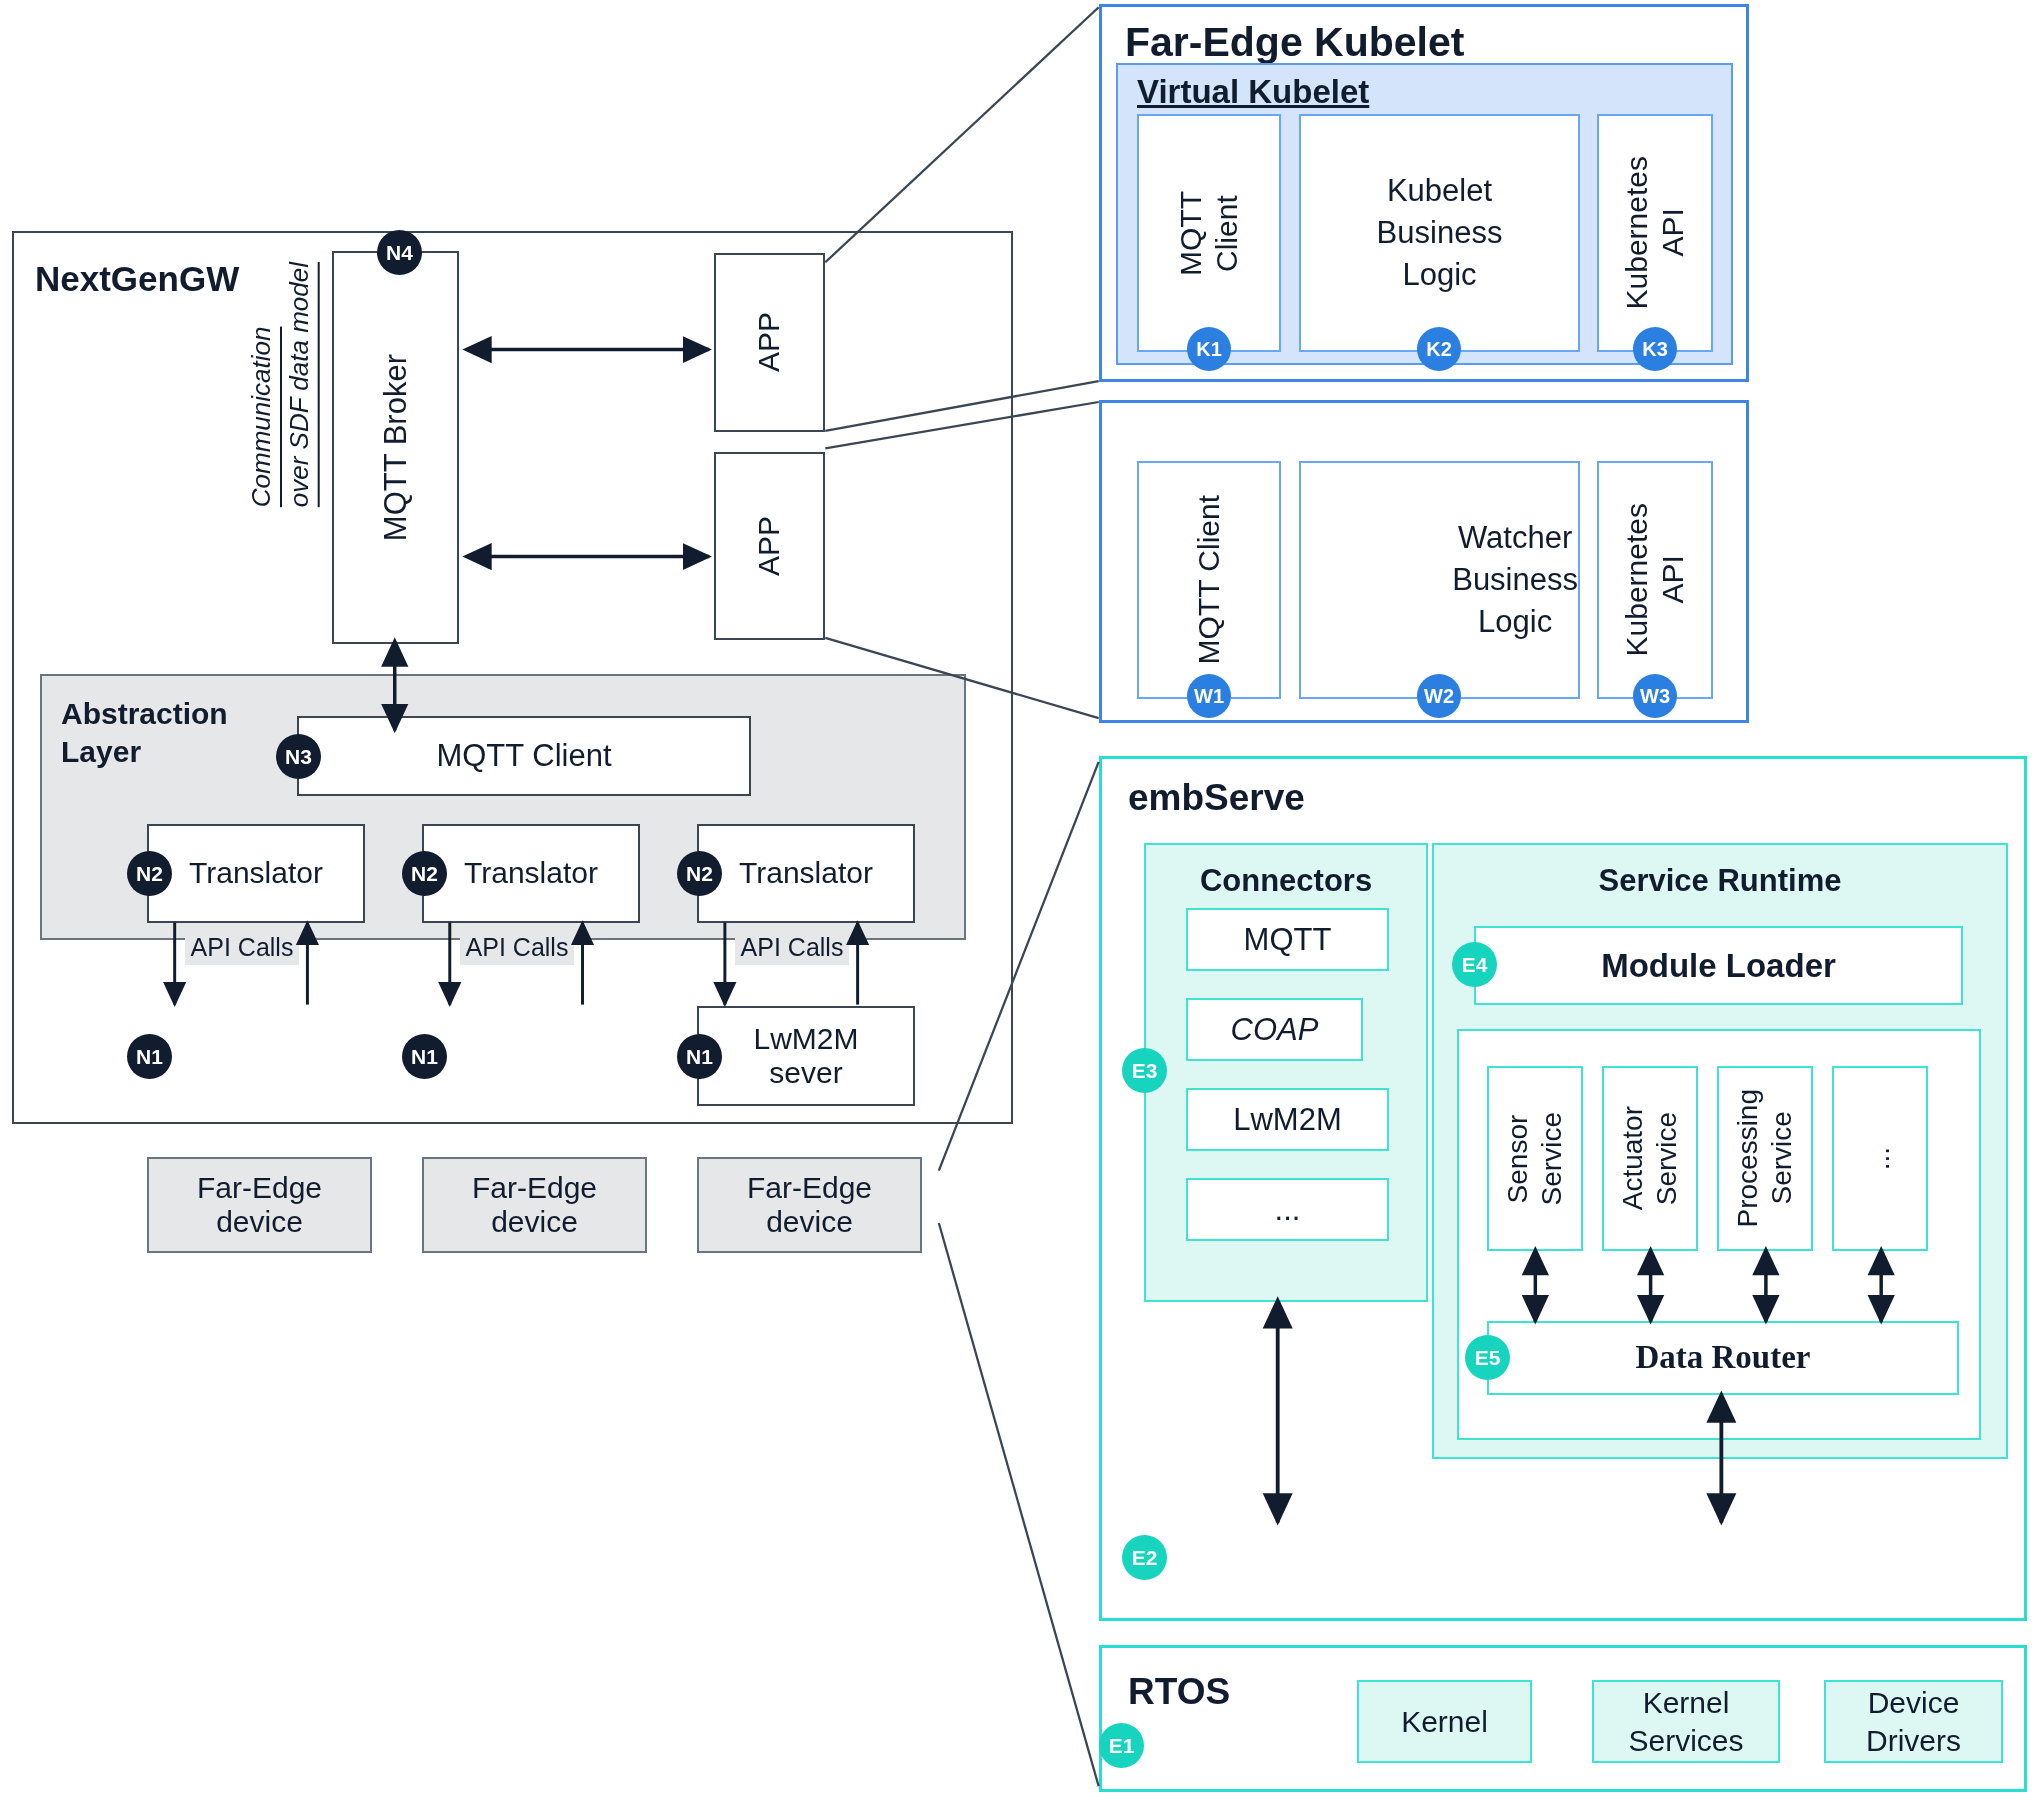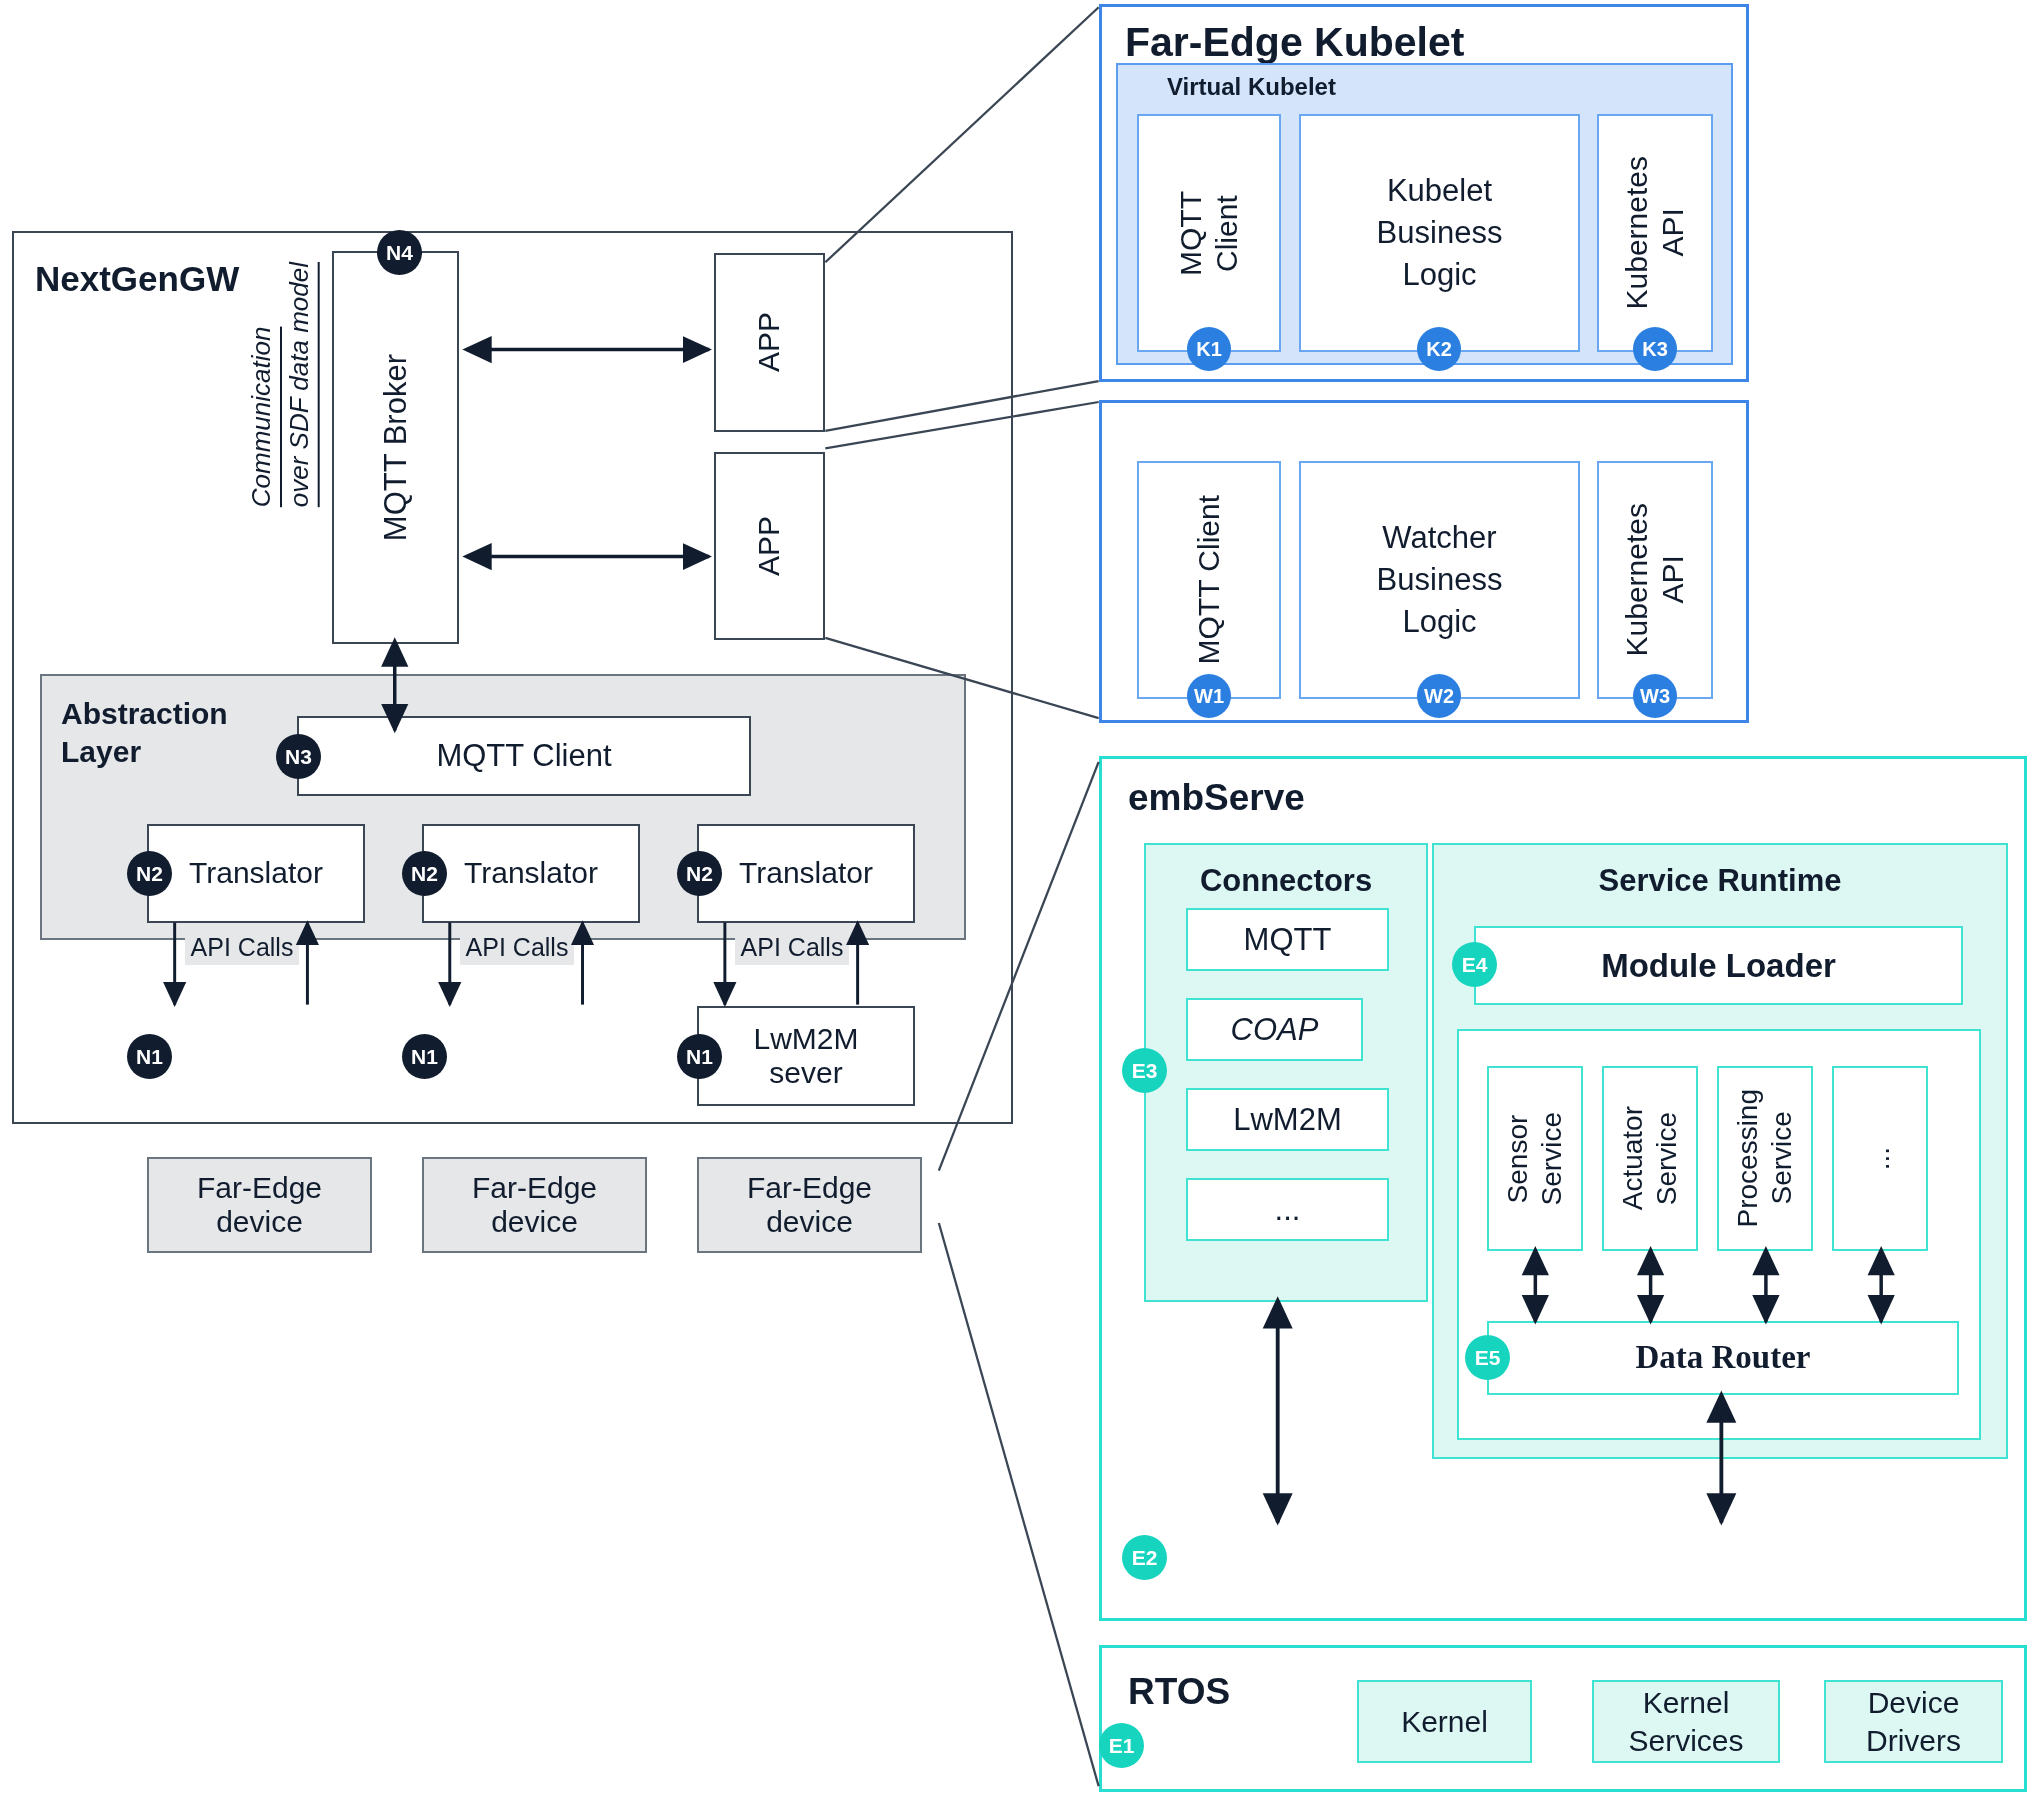--- a/index.html
+++ b/index.html
@@ -175,21 +175,21 @@
   </div>
   <div class="abs gray-fill ctr" style="left:697px;top:1157px;width:225px;height:96px;">
     <div style="font-size:30px;white-space:pre;">Far-Edge
 device</div>
   </div>
 
   <div class="abs blue-outer" style="left:1099px;top:3.5px;width:650px;height:378px;"></div>
   <div class="abs sect-title" style="left:1125px;top:19px;font-size:41px;text-align:right;">Far-Edge Kubelet</div>
 
   <div class="abs blue-mid" style="left:1116px;top:63px;width:617px;height:302px;"></div>
-  <div class="abs sect-title" style="left:1167px;top:73px;font-size:24px;">Virtual Kubelet</div>
+  <div class="abs sect-title" style="left:1137px;top:73px;font-size:33px;text-decoration:underline;">Virtual Kubelet</div>
 
   <div class="abs blue-inner ctr" style="left:1137px;top:114px;width:144px;height:238px;">
     <div class="vert" style="font-size:30px;white-space:pre;line-height:1.2;">MQTT
 Client</div>
   </div>
   <div class="badge badge-k" style="left:1187px;top:327px;width:44px;height:44px;font-size:20px;">K1</div>
 
   <div class="abs blue-inner ctr" style="left:1299px;top:114px;width:281px;height:238px;">
     <div style="font-size:31px;white-space:pre;line-height:1.35;">Kubelet
 Business
@@ -203,21 +203,21 @@
   </div>
   <div class="badge badge-k" style="left:1633px;top:327px;width:44px;height:44px;font-size:20px;">K3</div>
 
   <div class="abs blue-outer" style="left:1099px;top:400px;width:650px;height:323px;"></div>
 
   <div class="abs blue-inner ctr" style="left:1137px;top:461px;width:144px;height:238px;">
     <div class="vert" style="font-size:30px;white-space:pre;line-height:1.2;">MQTT Client</div>
   </div>
   <div class="badge badge-k" style="left:1187px;top:674px;width:44px;height:44px;font-size:20px;">W1</div>
 
-  <div class="abs blue-inner ctr" style="left:1299px;top:461px;width:281px;height:238px;">
+  <div class="abs blue-inner ctr" style="left:1299px;top:461px;width:281px;height:238px;justify-content:flex-end;">
     <div style="font-size:31px;white-space:pre;line-height:1.35;">Watcher
 Business
 Logic</div>
   </div>
   <div class="badge badge-k" style="left:1417px;top:674px;width:44px;height:44px;font-size:20px;">W2</div>
 
   <div class="abs blue-inner ctr" style="left:1597px;top:461px;width:116px;height:238px;">
     <div class="vert" style="font-size:30px;white-space:pre;line-height:1.2;">Kubernetes
 API</div>
   </div>

